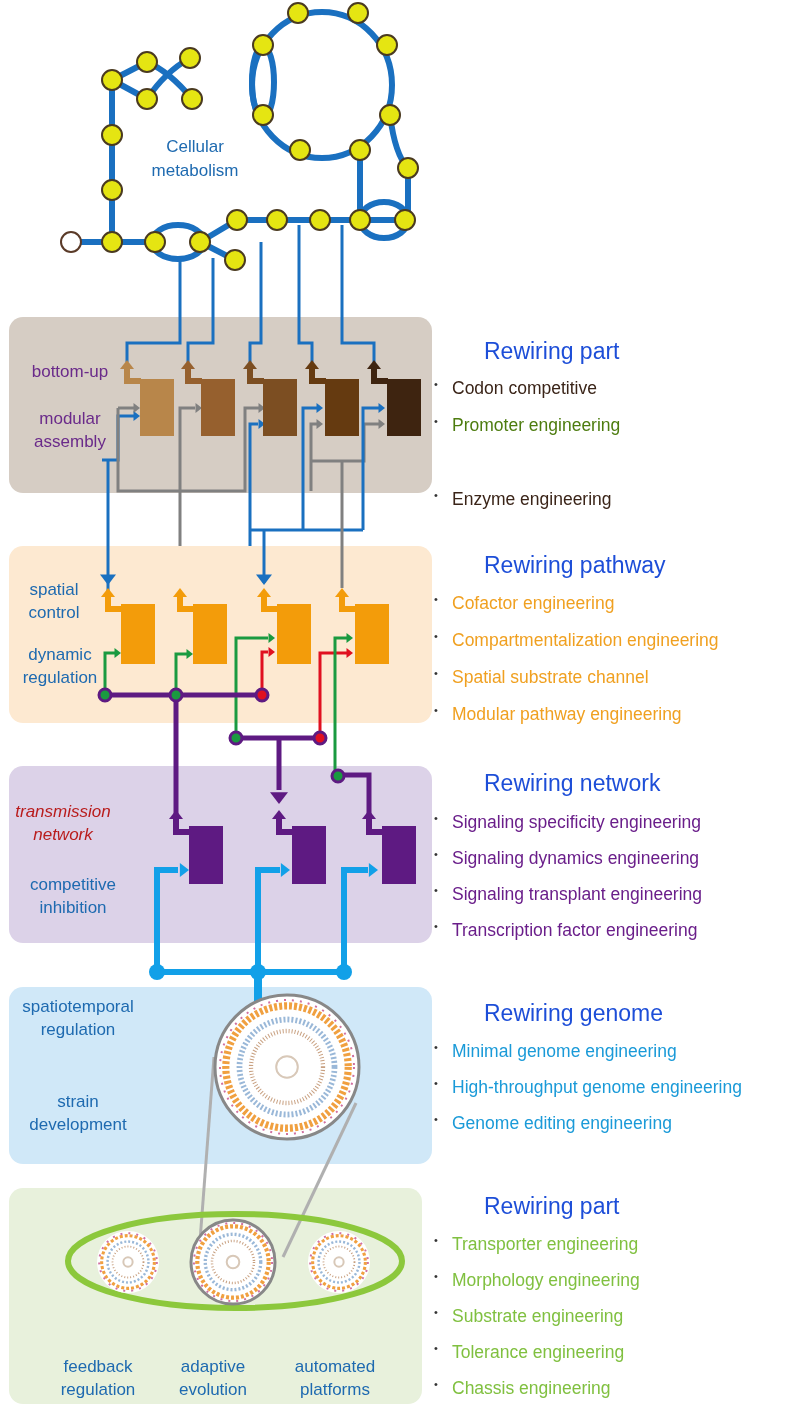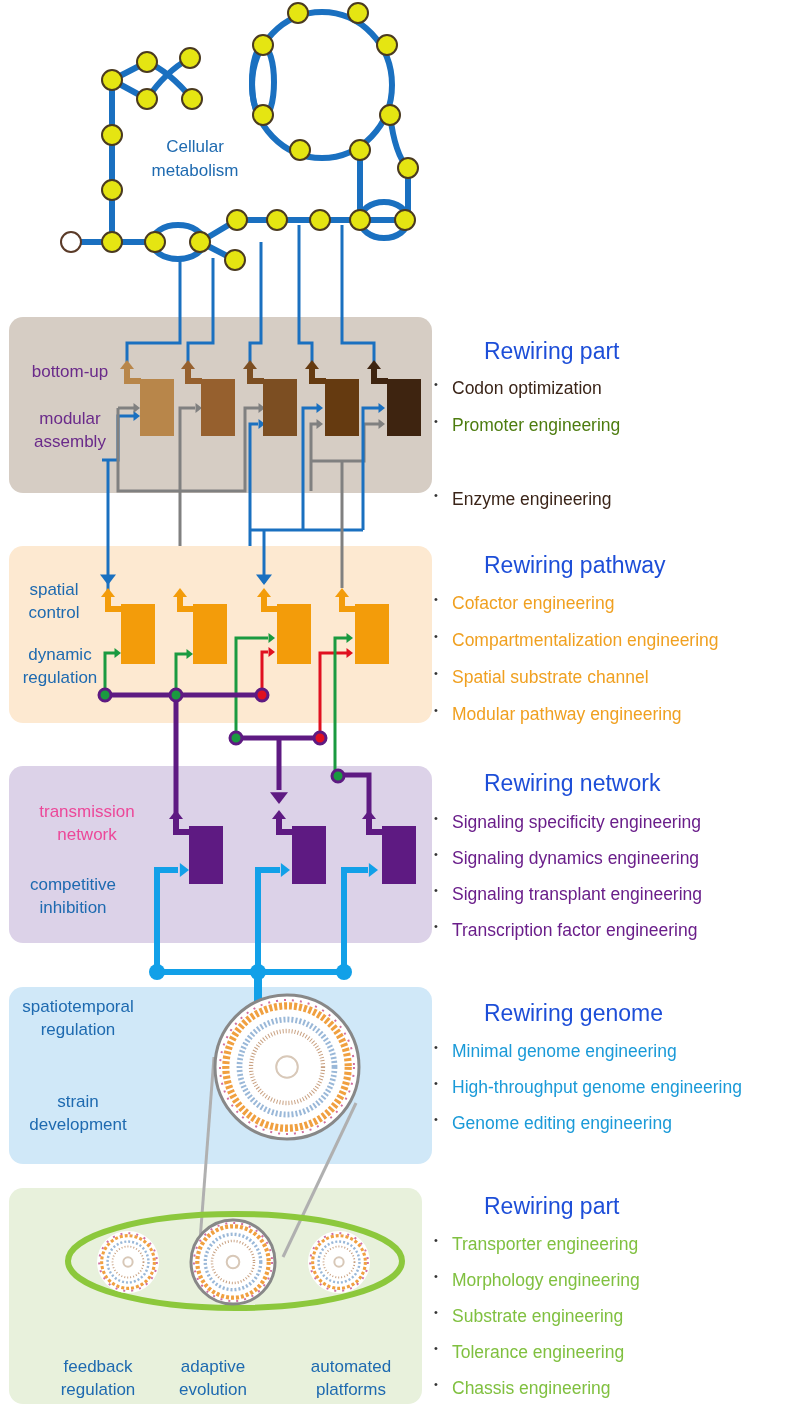--- a/index.html
+++ b/index.html
@@ -221,21 +221,21 @@
     <div>assembly</div>
   </div>
 <div class="lbl" style="left: 14px; top: 578px; width: 80px; color: rgb(30, 106, 176);" id="lbl-pathway-0">
     <div>spatial</div>
     <div>control</div>
   </div>
 <div class="lbl" style="left: 12px; top: 643px; width: 96px; color: rgb(30, 106, 176);" id="lbl-pathway-1">
     <div>dynamic</div>
     <div>regulation</div>
   </div>
-<div class="lbl" style="left: 28px; top: 800px; width: 118px; color: #ec4899;" id="lbl-network-0">
+<div class="lbl" style="left: 4px; top: 800px; width: 118px; color: #b91c1c; font-style: italic;" id="lbl-network-0">
     <div>transmission</div>
     <div>network</div>
   </div>
 <div class="lbl" style="left: 18px; top: 873px; width: 110px; color: rgb(30, 106, 176);" id="lbl-network-1">
     <div>competitive</div>
     <div>inhibition</div>
   </div>
 <div class="lbl" style="left: 18px; top: 995px; width: 120px; color: rgb(30, 106, 176);" id="lbl-genome-0">
     <div>spatiotemporal</div>
     <div>regulation</div>
@@ -245,28 +245,28 @@
     <div>development</div>
   </div>
 <div class="lbl" style="left: 48px; top: 1355px; width: 100px; color: rgb(30, 106, 176);" id="lbl-cell-0">
     <div>feedback</div>
     <div>regulation</div>
   </div>
 <div class="lbl" style="left: 163px; top: 1355px; width: 100px; color: rgb(30, 106, 176);" id="lbl-cell-1">
     <div>adaptive</div>
     <div>evolution</div>
   </div>
-<div class="lbl" style="left: 296px; top: 1355px; width: 110px; color: rgb(30, 106, 176);" id="lbl-cell-2">
+<div class="lbl" style="left: 280px; top: 1355px; width: 110px; color: rgb(30, 106, 176);" id="lbl-cell-2">
     <div>automated</div>
     <div>platforms</div>
   </div>
 
 <div class="side" style="top:336px;">
   <div class="side-title" style="top:2px;">Rewiring part</div>
-  <div class="side-item" style="top:42px;"><span class="dot">•</span><span class="c-part" style="color: rgb(58, 36, 24);">Codon optimization</span></div>
+  <div class="side-item" style="top:42px;"><span class="dot">•</span><span class="c-part" style="color: rgb(58, 36, 24);">Codon competitive</span></div>
   <div class="side-item" style="top:79px;"><span class="dot">•</span><span class="c-part" style="color: #4d7c0f;">Promoter engineering</span></div>
   <div class="side-item" style="top:116px;margin-top:37px;"><span class="dot">•</span><span class="c-part" style="color: rgb(58, 36, 24);">Enzyme engineering</span></div>
 </div>
 
 <div class="side" style="top:550px;">
   <div class="side-title" style="top:2px;">Rewiring pathway</div>
   <div class="side-item" style="top:43px;"><span class="dot">•</span><span class="c-pathway" style="color: rgb(240, 160, 32);">Cofactor engineering</span></div>
   <div class="side-item" style="top:80px;"><span class="dot">•</span><span class="c-pathway" style="color: rgb(240, 160, 32);">Compartmentalization engineering</span></div>
   <div class="side-item" style="top:117px;"><span class="dot">•</span><span class="c-pathway" style="color: rgb(240, 160, 32);">Spatial substrate channel</span></div>
   <div class="side-item" style="top:154px;"><span class="dot">•</span><span class="c-pathway" style="color: rgb(240, 160, 32);">Modular pathway engineering</span></div>

